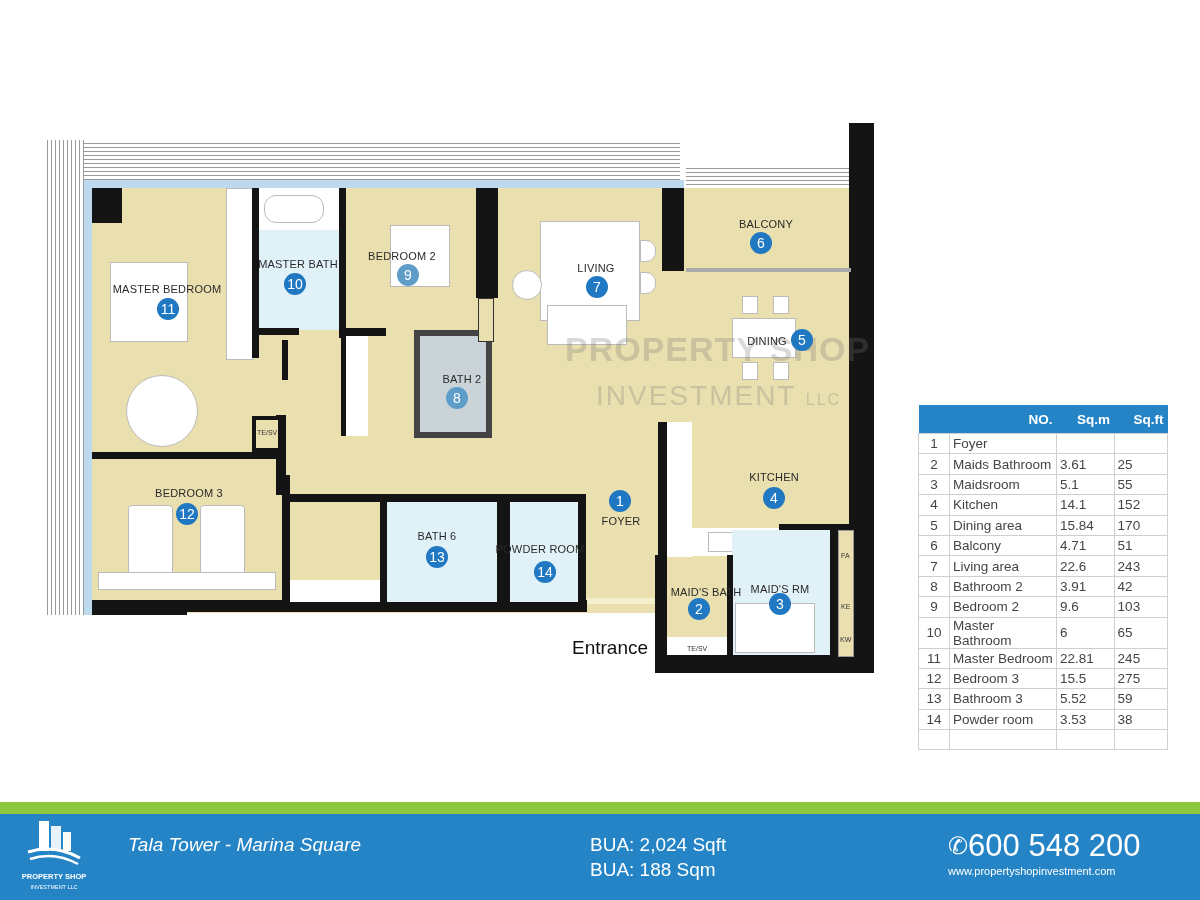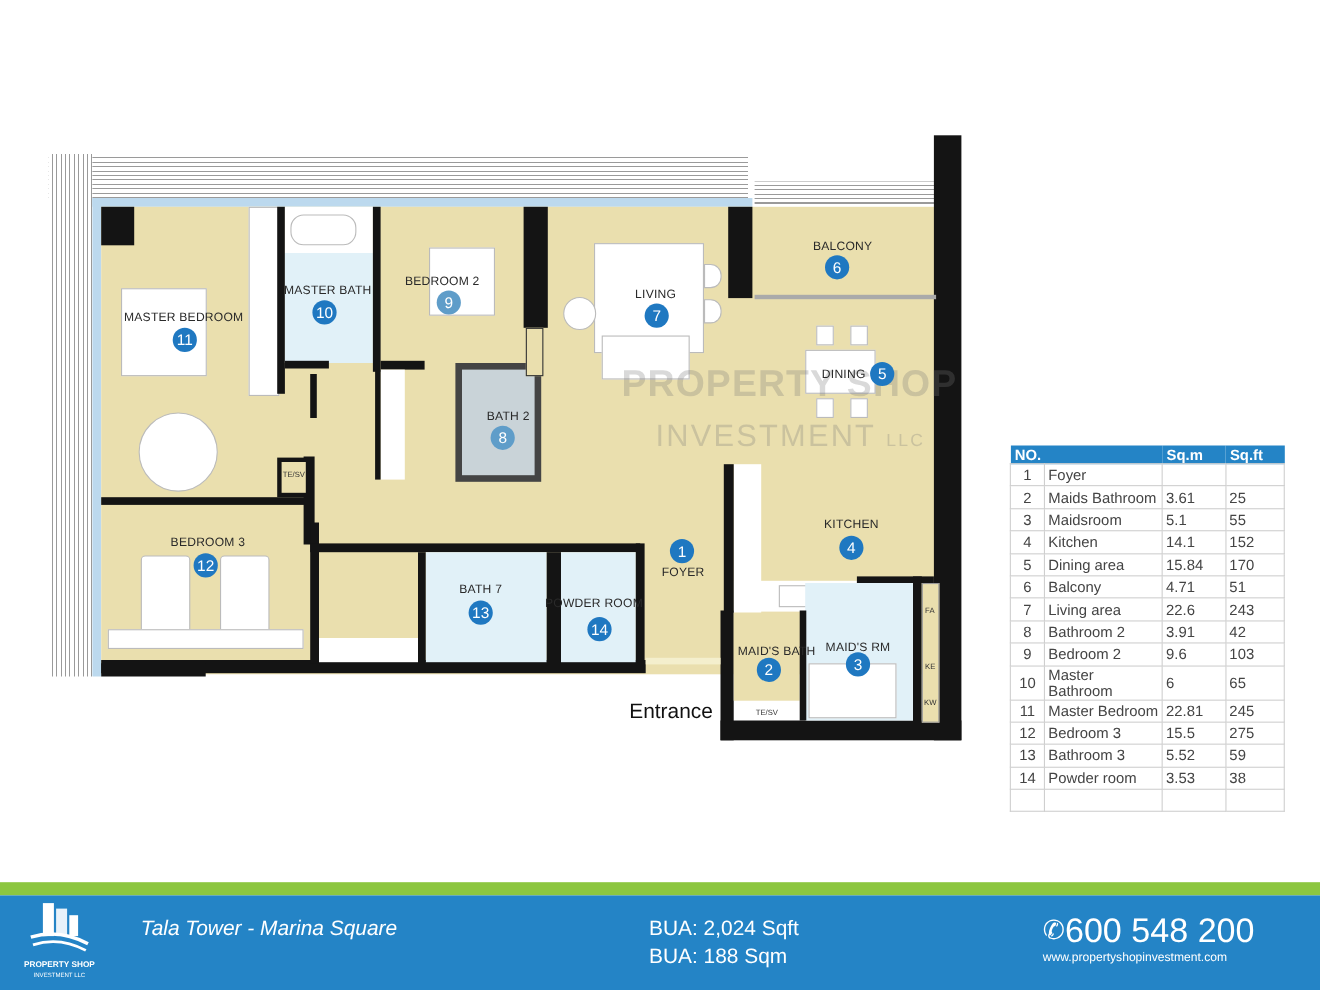--- a/index.html
+++ b/index.html
@@ -17,21 +17,21 @@
   .badge{position:absolute;width:22px;height:22px;border-radius:50%;background:#1f78c1;color:#fff;font-size:14px;line-height:22px;text-align:center;transform:translateX(-50%);font-family:"Liberation Sans",sans-serif;}
   .badge.faded{background:#5f9dc9;}
   .tiny{position:absolute;font-size:7px;color:#333;}
   .furn{position:absolute;background:#fff;border:1px solid #bbb;box-sizing:border-box;}
   .wm1{position:absolute;left:565px;top:330px;font-size:34px;font-weight:bold;color:rgba(120,120,120,0.28);letter-spacing:1px;white-space:nowrap;}
   .wm2{position:absolute;left:596px;top:380px;font-size:28px;color:rgba(120,120,120,0.28);letter-spacing:2px;white-space:nowrap;}
   .wm2 small{font-size:16px;}
   .entrance{position:absolute;left:572px;top:637px;font-size:19px;color:#111;}
   
   .area-table{position:absolute;left:918px;top:405px;width:250px;border-collapse:collapse;font-size:13.5px;color:#444;}
-  .area-table th{background:#2484c6;color:#fff;font-weight:bold;text-align:left;height:16px;padding:0 4px;font-size:13.5px;}
+  .area-table th{background:#2484c6;color:#fff;font-weight:bold;text-align:right;height:28px;padding:0 4px;font-size:13.5px;}
   .area-table td{border:1px solid #cfcfcf;height:19.4px;padding:0 3px;}
   .area-table td.no{text-align:center;width:24px;}
   .area-table td.nm{width:100px;}
   
   .footer-green{position:absolute;left:0;top:802px;width:1200px;height:12px;background:#8cc63f;}
   .footer{position:absolute;left:0;top:814px;width:1200px;height:86px;background:#2484c6;color:#fff;}
   .f-title{position:absolute;left:128px;top:18px;font-size:19px;line-height:25px;font-style:italic;}
   .f-bua{position:absolute;left:590px;top:18px;font-size:19px;line-height:25px;}
   .f-phone{position:absolute;left:948px;top:14px;font-size:31px;}
   .f-web{position:absolute;left:948px;top:51px;font-size:11px;}
@@ -164,21 +164,21 @@
 
   <span class="room-label" style="left:706px;top:586px;">MAID'S BATH</span>
   <span class="badge" style="left:699px;top:598px;">2</span>
 
   <span class="room-label" style="left:780px;top:583px;">MAID'S RM</span>
   <span class="badge" style="left:780px;top:593px;">3</span>
 
   <span class="room-label" style="left:189px;top:487px;">BEDROOM 3</span>
   <span class="badge" style="left:187px;top:503px;">12</span>
 
-  <span class="room-label" style="left:437px;top:530px;">BATH 7</span>
+  <span class="room-label" style="left:437px;top:530px;">BATH 6</span>
   <span class="badge" style="left:437px;top:546px;">13</span>
 
   <span class="room-label" style="left:540px;top:543px;">POWDER ROOM</span>
   <span class="badge" style="left:545px;top:561px;">14</span>
 
   <div class="abs" style="left:587px;top:598px;width:68px;height:6px;background:#f4efcd;"></div>
   <span class="entrance">Entrance</span>
 </div>
 
 <table class="area-table">

